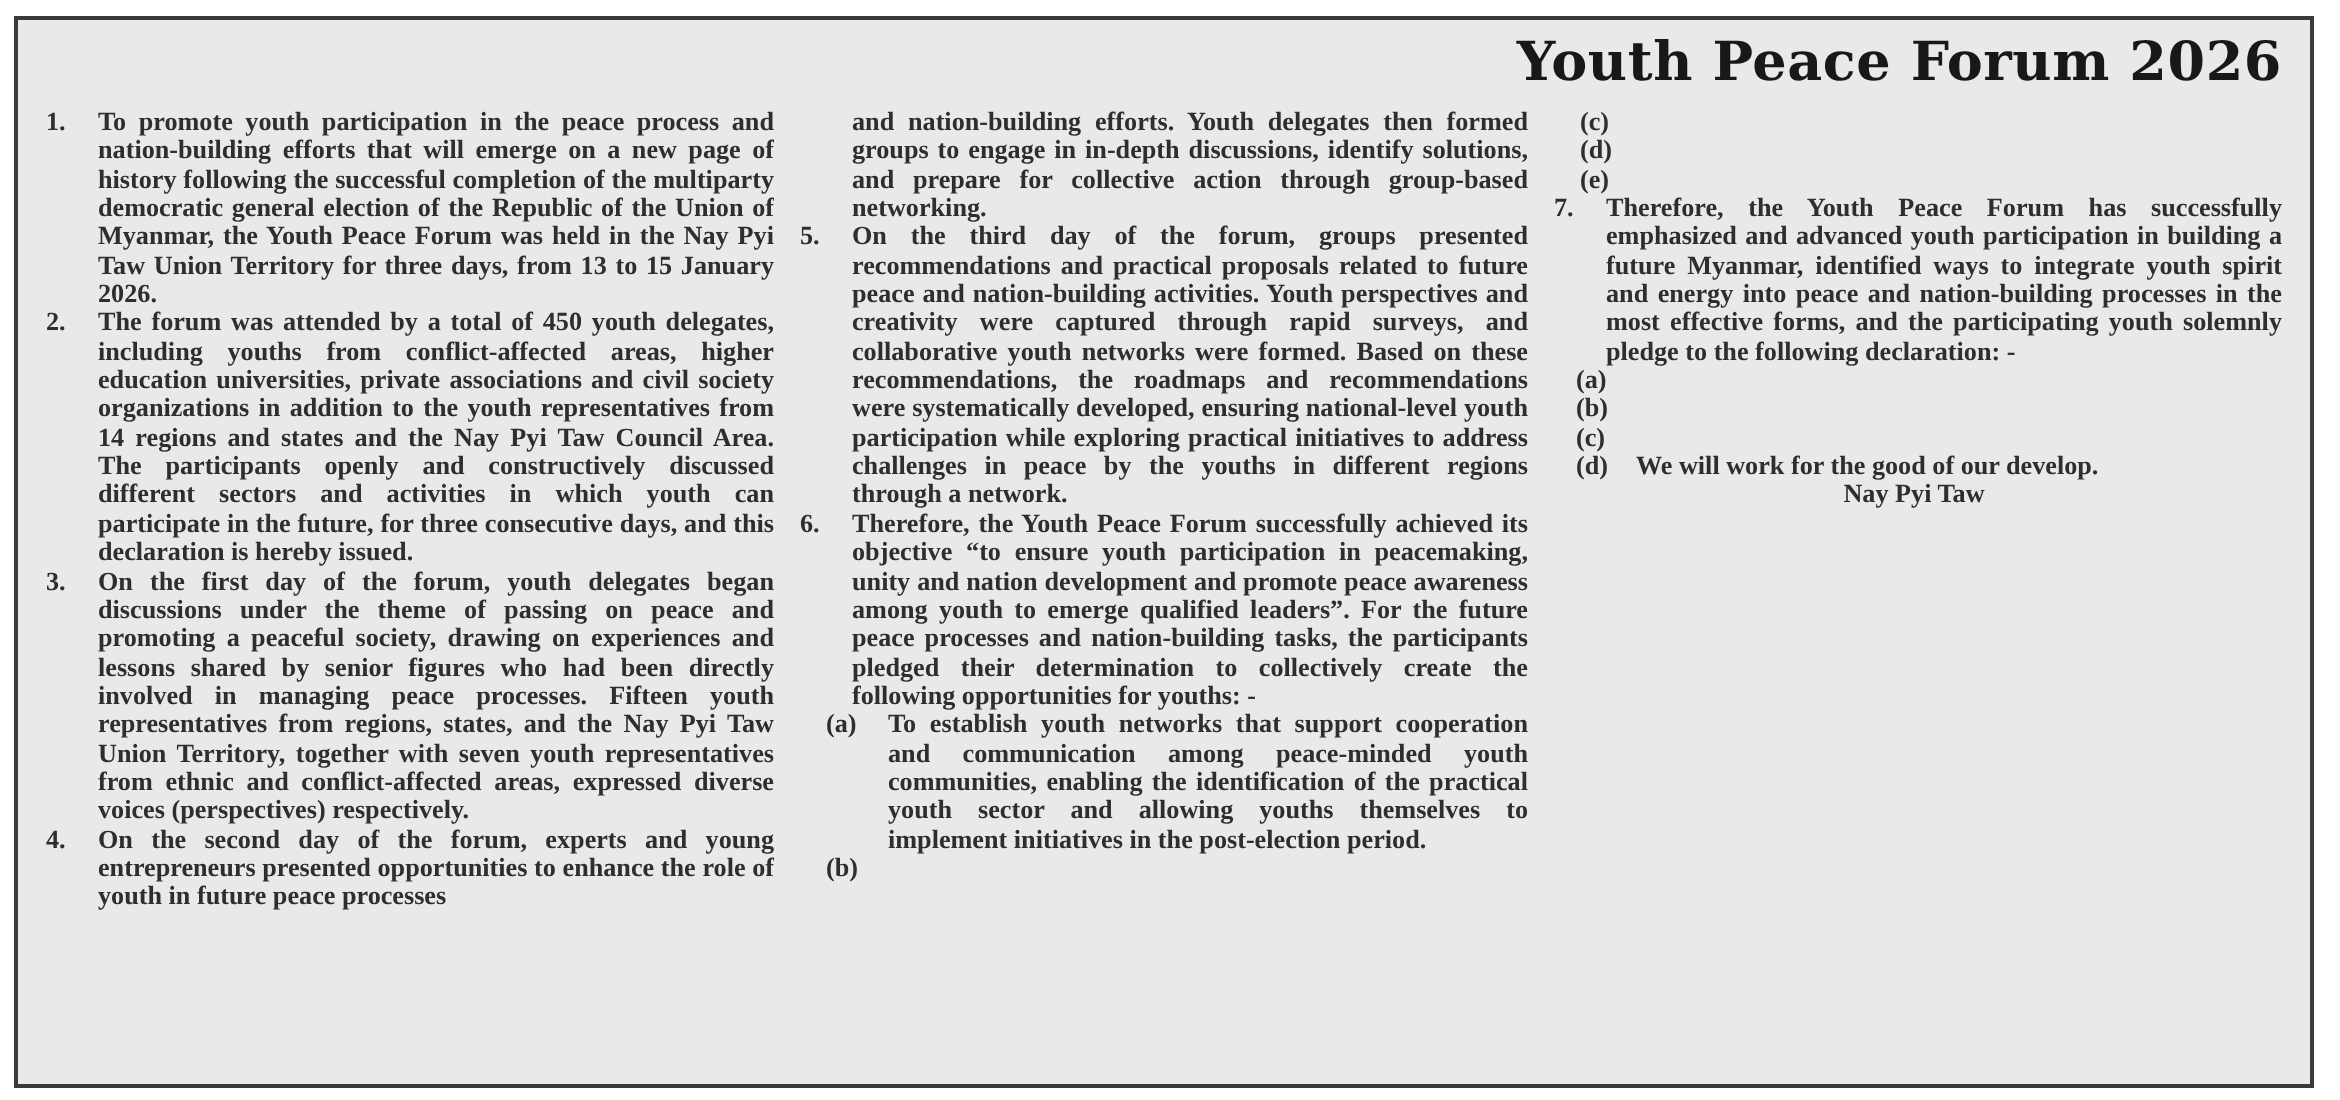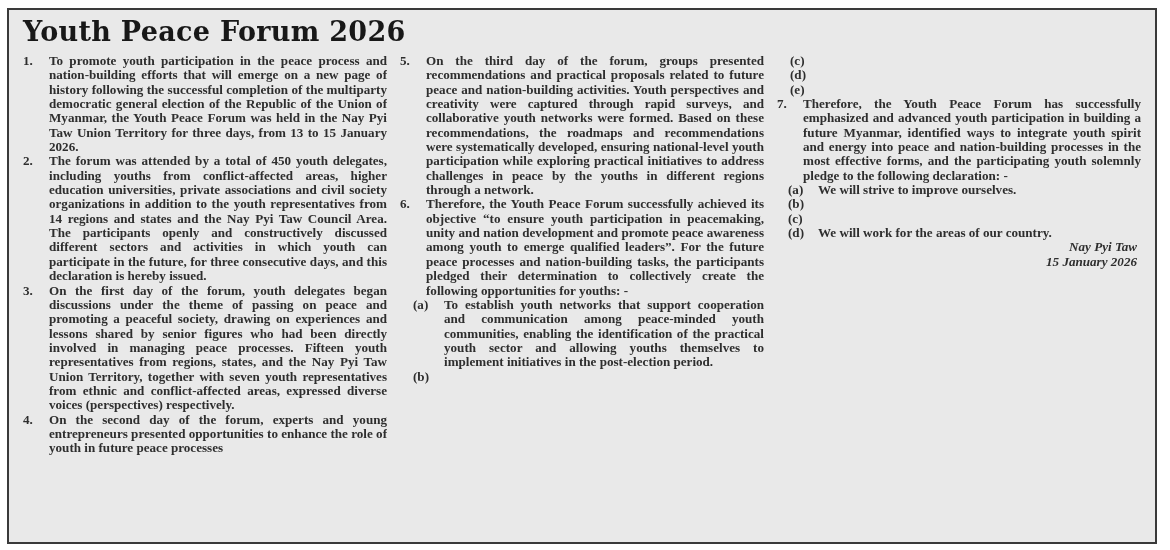--- a/index.html
+++ b/index.html
@@ -14,21 +14,21 @@
     position: absolute;
     left: 7px; top: 8px;
     width: 1150px; height: 536px;
     box-sizing: border-box;
     border: 2px solid #3a3a3a;
     background: #e9e9e9;
     padding: 6px 14px 8px 14px;
     overflow: hidden;
   }
   .title {
-    text-align: left;
+    text-align: right;
     font-family: "DejaVu Serif", serif;
     font-weight: 700;
     font-size: 27px;
     line-height: 31px;
     color: #181818;
     letter-spacing: 0.3px;
   }
   .columns {
     display: flex;
     gap: 13px;
@@ -50,21 +50,21 @@
     text-align: justify;
   }
   .block .marker { flex: 0 0 26px; text-align: left; }
   .block .text { flex: 1 1 auto; min-width: 0; }
   .block.sub  { padding-left: 13px; }
   .block.sub .marker { flex-basis: 31px; }
   .block.sub7 { padding-left: 11px; }
   .block.sub7 .marker { flex-basis: 30px; }
   .block.cont { padding-left: 26px; }
   .block.subcont { padding-left: 44px; }
-  .block.sig { display: block; text-align: right; padding-right: 4px; font-style: italic; }
+  .block.sig { display: block; text-align: center; padding-right: 4px; }
 </style>
 </head>
 <body>
 
 <div class="page">
   <div class="title">
     <div>Youth Peace Forum 2026</div>
   </div>
   <div class="columns">
     <div class="col">
@@ -79,20 +79,23 @@
         <div class="block item">
           <span class="marker">3.</span>
           <span class="text">On the first day of the forum, youth delegates began discussions under the theme of passing on peace and promoting a peaceful society, drawing on experiences and lessons shared by senior figures who had been directly involved in managing peace processes. Fifteen youth representatives from regions, states, and the Nay Pyi Taw Union Territory, together with seven youth representatives from ethnic and conflict-affected areas, expressed diverse voices (perspectives) respectively.</span>
         </div>
         <div class="block item">
           <span class="marker">4.</span>
           <span class="text">On the second day of the forum, experts and young entrepreneurs presented opportunities to enhance the role of youth in future peace processes</span>
         </div>
       </div>
     <div class="col">
+        <div class="block cont">
+          <span class="text">and nation-building efforts. Youth delegates then formed groups to engage in in-depth discussions, identify solutions, and prepare for collective action through group-based networking.</span>
+        </div>
         <div class="block item">
           <span class="marker">5.</span>
           <span class="text">On the third day of the forum, groups presented recommendations and practical proposals related to future peace and nation-building activities. Youth perspectives and creativity were captured through rapid surveys, and collaborative youth networks were formed. Based on these recommendations, the roadmaps and recommendations were systematically developed, ensuring national-level youth participation while exploring practical initiatives to address challenges in peace by the youths in different regions through a network.</span>
         </div>
         <div class="block item">
           <span class="marker">6.</span>
           <span class="text">Therefore, the Youth Peace Forum successfully achieved its objective “to ensure youth participation in peacemaking, unity and nation development and promote peace awareness among youth to emerge qualified leaders”. For the future peace processes and nation-building tasks, the participants pledged their determination to collectively create the following opportunities for youths: -</span>
         </div>
         <div class="block sub">
           <span class="marker">(a)</span>
@@ -111,29 +114,27 @@
         </div>
         <div class="block sub">
           <span class="marker">(e)</span>
         </div>
         <div class="block item">
           <span class="marker">7.</span>
           <span class="text">Therefore, the Youth Peace Forum has successfully emphasized and advanced youth participation in building a future Myanmar, identified ways to integrate youth spirit and energy into peace and nation-building processes in the most effective forms, and the participating youth solemnly pledge to the following declaration: -</span>
         </div>
         <div class="block sub7">
           <span class="marker">(a)</span>
-          <span class="text">We will strive to improve ourselves.</span>
         </div>
         <div class="block sub7">
           <span class="marker">(b)</span>
         </div>
         <div class="block sub7">
           <span class="marker">(c)</span>
         </div>
         <div class="block sub7">
           <span class="marker">(d)</span>
-          <span class="text">We will work for the areas of our country.</span>
+          <span class="text">We will work for the good of our develop.</span>
         </div>
         <div class="block sig"><span class="text">Nay Pyi Taw</span></div>
-        <div class="block sig"><span class="text">15 January 2026</span></div>
       </div>
   </div>
 </div>
 
 </body></html>

